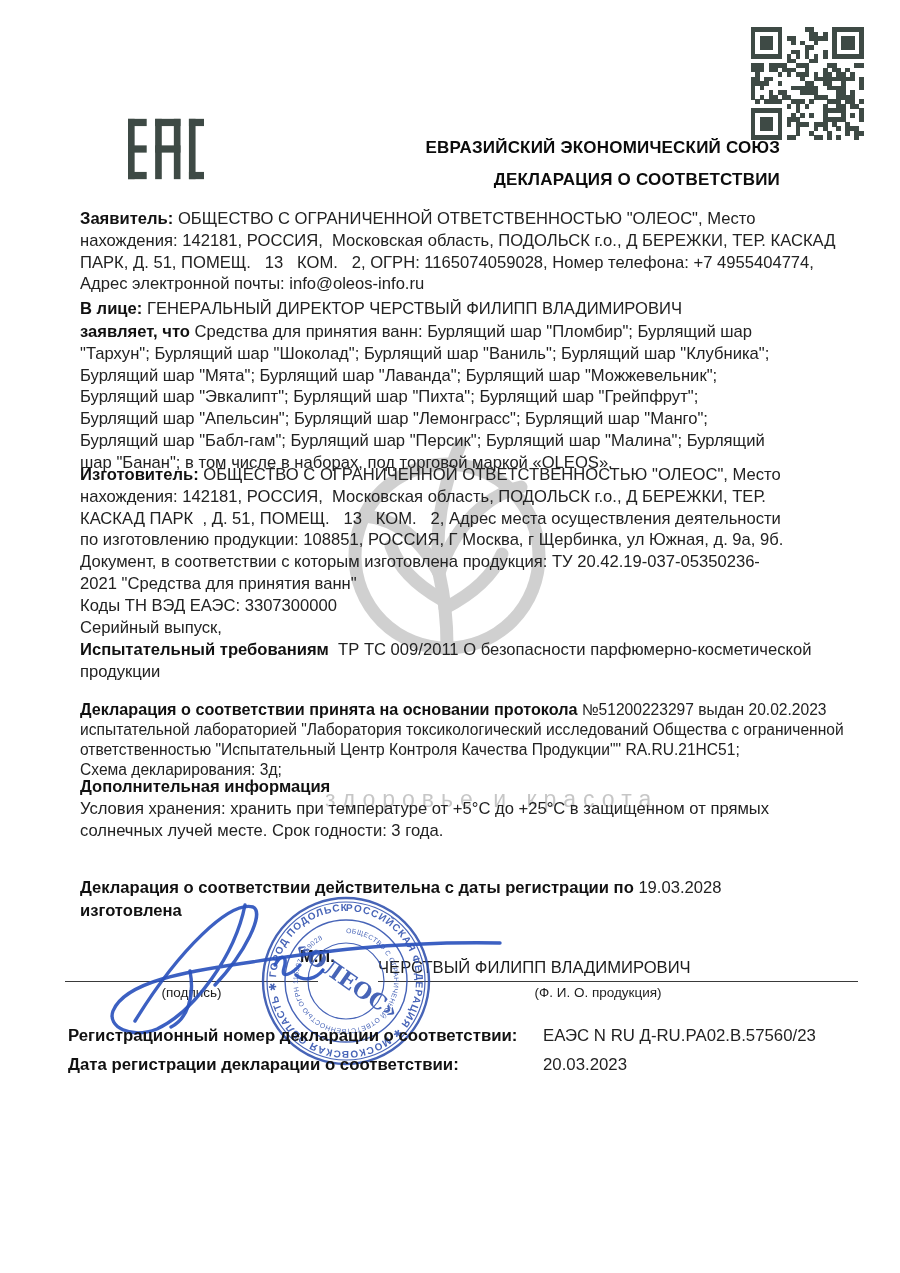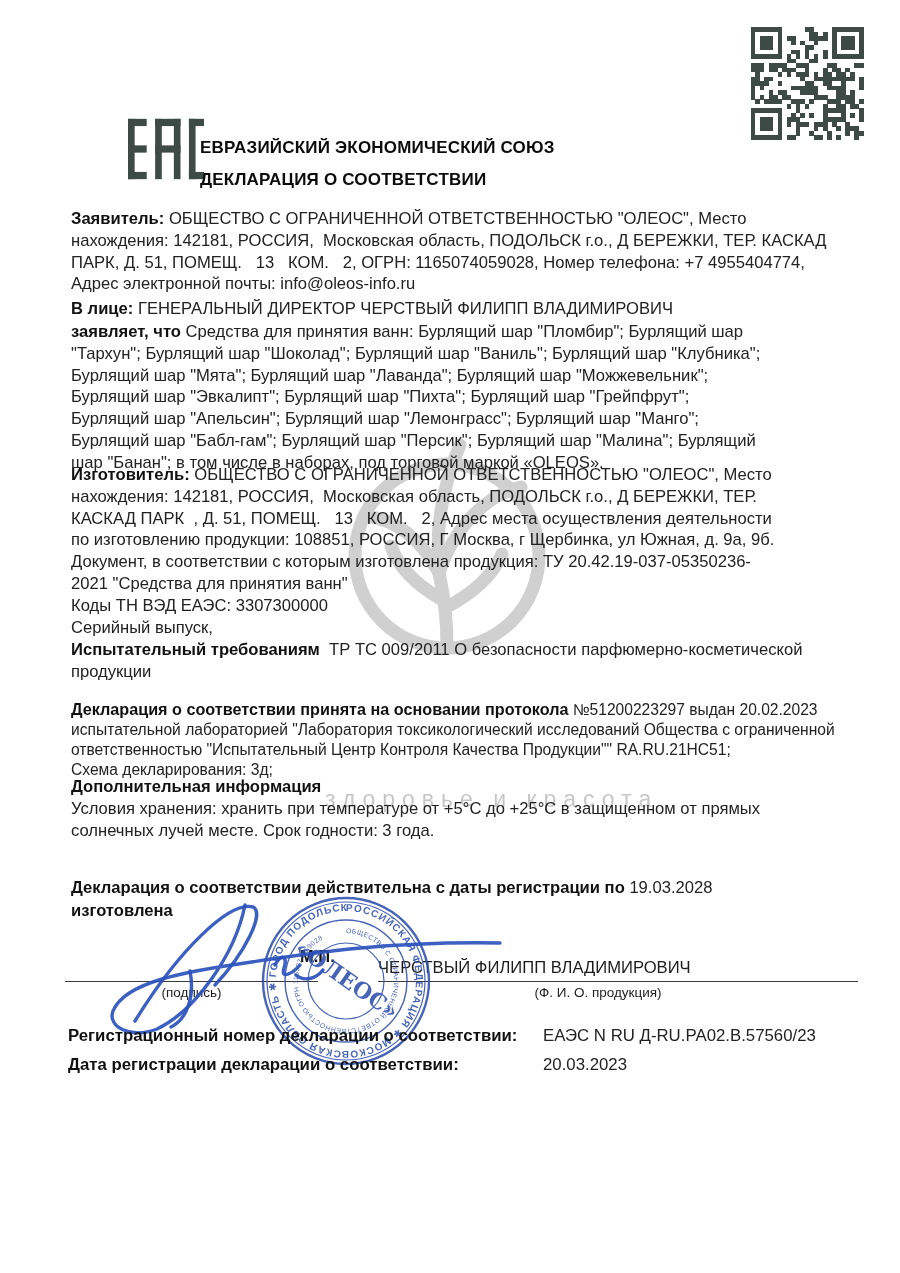--- a/index.html
+++ b/index.html
@@ -1,21 +1,21 @@
 <!DOCTYPE html>
 <html style="--ink: #222222; --slate: #3e4a45; --stamp-blue: #2e4fae; --signature-blue: #2b52bd; --watermark-gray: #999999;"><head>
 <meta charset="utf-8">
 <style>
   html,body{margin:0;padding:0;background:#ffffff;}
   #page{position:relative;width:900px;height:1273px;background:#fff;overflow:hidden;
         font-family:"Liberation Sans","DejaVu Sans",sans-serif;color:var(--ink,#222);}
-  .para{position:absolute;left:71px;width:802px;font-size:16.6px;line-height:21.8px;
+  .para{position:absolute;left:80px;width:802px;font-size:16.6px;line-height:21.8px;
         color:var(--ink,#222);white-space:pre-wrap;}
   .b{font-weight:bold;color:#111;}
-  .titlebox{position:absolute;left:200px;top:138px;width:580px;text-align:left;}
+  .titlebox{position:absolute;left:200px;top:138px;width:580px;text-align:right;}
   .title{font-weight:bold;font-size:17px;letter-spacing:.2px;color:#0c0c0c;white-space:nowrap;}
   .title2{margin-top:12px;}
   .small-para{font-size:15.6px;line-height:20px;}
   .sig-line{position:absolute;border-top:1.7px solid #3a3a3a;height:0;}
   .caption{position:absolute;text-align:center;font-size:13.5px;color:#1e1e1e;}
   .reg-label{position:absolute;left:68px;font-weight:bold;font-size:16.8px;color:#111;white-space:nowrap;}
   .reg-value{position:absolute;left:543px;font-size:16.8px;color:#222;white-space:nowrap;}
   .wm-big{position:absolute;left:148px;top:662px;font-size:112px;font-weight:bold;
           color:var(--watermark-gray,#9a9a9a);opacity:.48;letter-spacing:2px;white-space:nowrap;z-index:0;}
   .wm-small{position:absolute;left:325px;top:786px;font-size:23px;

